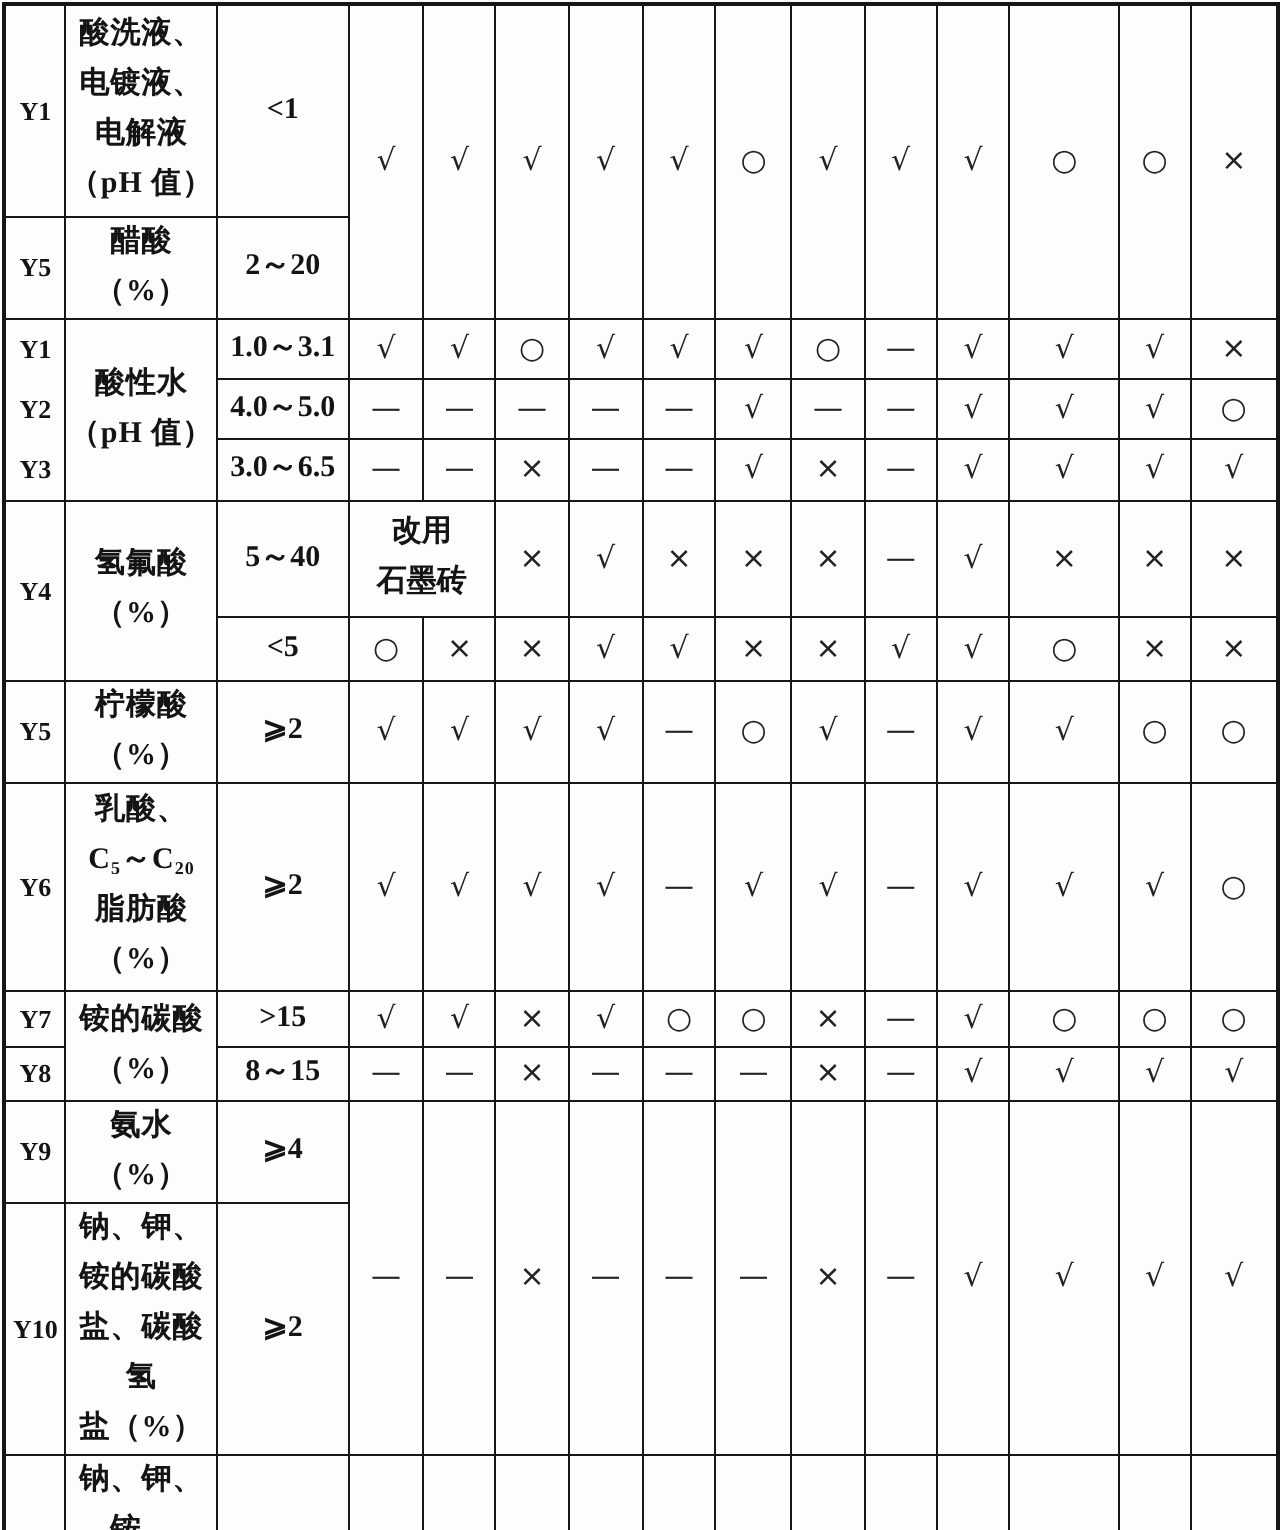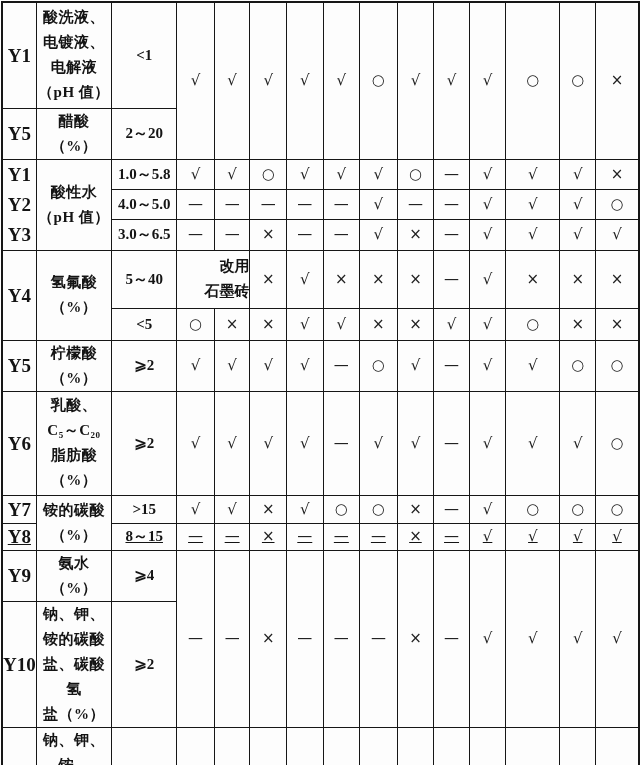--- a/index.html
+++ b/index.html
@@ -23,25 +23,25 @@
     border-collapse:collapse; table-layout:fixed;
     margin:1px 0 0 1px;
     border:2.5px solid #161616;
   }
   td {
     border:1.5px solid #161616;
     text-align:center; vertical-align:middle;
     white-space:pre-line; overflow:hidden;
     line-height:25px;
   }
-  td.code { font-weight:bold; font-size:19px; font-family:"Liberation Serif",serif;margin-left:14px; }
+  td.code { font-weight:bold; font-size:13px; font-family:"Liberation Serif",serif;margin-left:14px; }
   td.code.tall { line-height:30px; }
   td.sub  { font-weight:bold; font-size:15px; letter-spacing:0.5px;margin-top:48px; }
   td.conc { font-weight:bold; font-size:15px; }
-  td.note { font-weight:bold; font-size:15px;text-align:right; }
+  td.note { font-weight:bold; font-size:15px; }
   td.sym  {
     font-family:"DejaVu Sans","Liberation Sans",sans-serif;
     font-size:15px; font-weight:normal; color:#222;
   }
 </style>
 </head>
 <body>
 
 <div class="stage">
   <table class="resist">
@@ -87,21 +87,21 @@
           <td class="code">Y5</td>
           <td class="sub">醋酸（%）</td>
           <td class="conc">2～20</td>
         </tr>
         <tr style="height: 30px;">
           <td rowspan="3" class="code tall">Y1
 Y2
 Y3</td>
           <td rowspan="3" class="sub">酸性水
 （pH 值）</td>
-          <td class="conc">1.0～5.8</td>
+          <td class="conc">1.0～3.1</td>
           <td class="sym">√</td>
           <td class="sym">√</td>
           <td class="sym">○</td>
           <td class="sym">√</td>
           <td class="sym">√</td>
           <td class="sym">√</td>
           <td class="sym">○</td>
           <td class="sym">—</td>
           <td class="sym">√</td>
           <td class="sym">√</td>
@@ -220,21 +220,21 @@
           <td class="sym">√</td>
           <td class="sym">○</td>
           <td class="sym">○</td>
           <td class="sym">×</td>
           <td class="sym">—</td>
           <td class="sym">√</td>
           <td class="sym">○</td>
           <td class="sym">○</td>
           <td class="sym">○</td>
         </tr>
-        <tr style="height: 27px; text-decoration: underline;">
+        <tr style="height: 27px;">
           <td class="code">Y8</td>
           <td class="conc">8～15</td>
           <td class="sym">—</td>
           <td class="sym">—</td>
           <td class="sym">×</td>
           <td class="sym">—</td>
           <td class="sym">—</td>
           <td class="sym">—</td>
           <td class="sym">×</td>
           <td class="sym">—</td>

